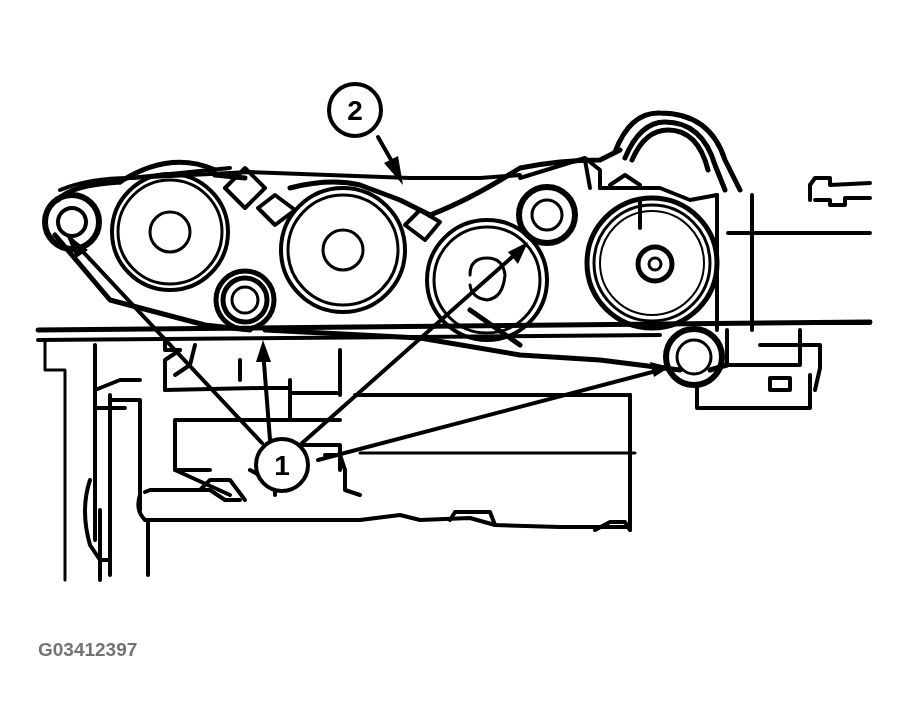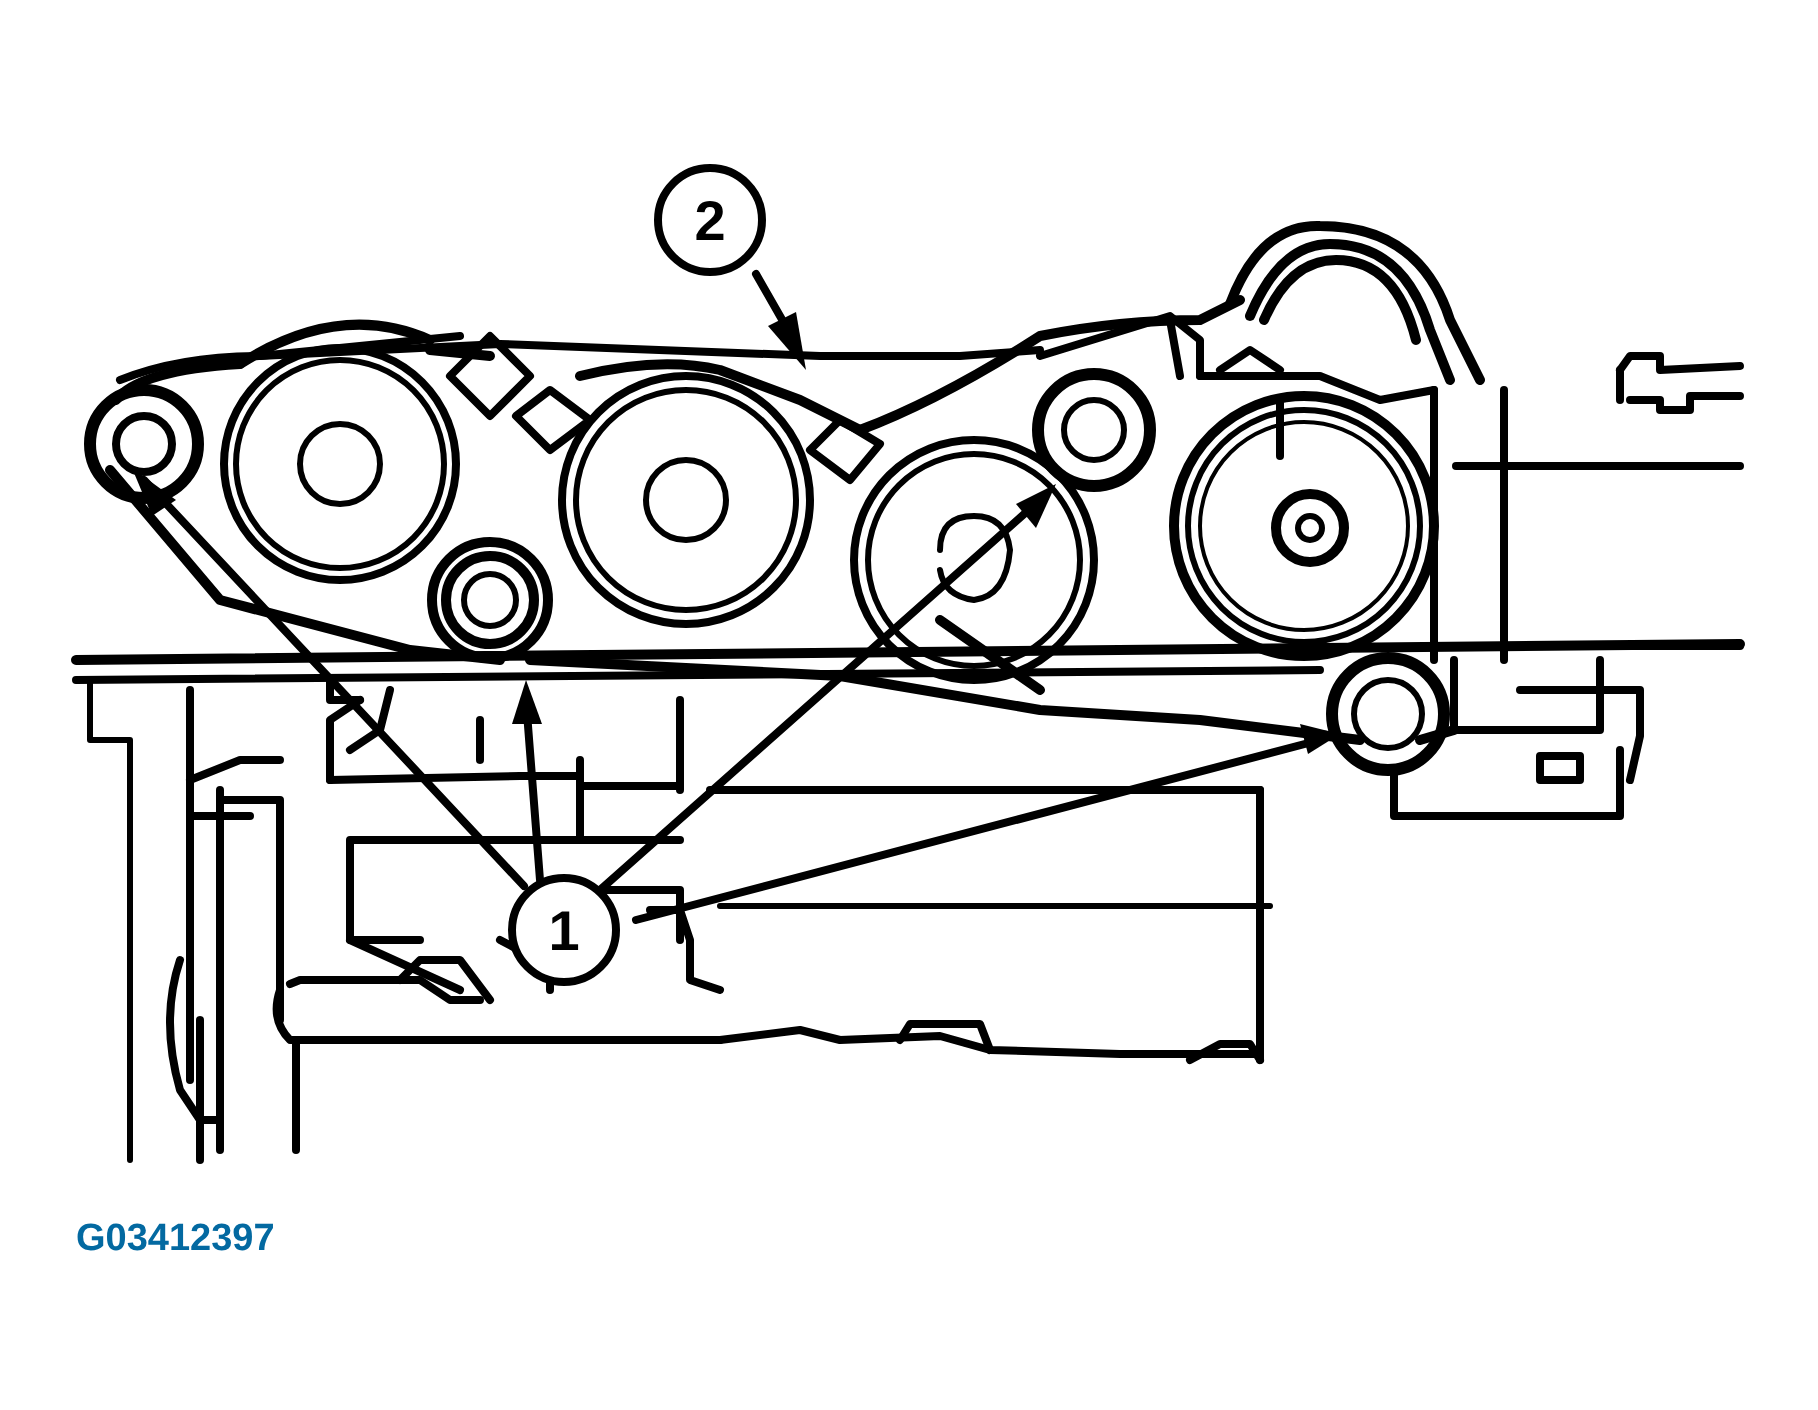--- a/index.html
+++ b/index.html
@@ -1,18 +1,18 @@
 <!DOCTYPE html>
 <html><head>
 <meta charset="utf-8">
 <style>
   html, body { margin: 0; padding: 0; background: #ffffff; }
   body { width: 909px; height: 705px; position: relative; overflow: hidden; font-family: "Liberation Sans", sans-serif; }
   #diagram { position: absolute; left: 0; top: 0; width: 909px; height: 705px; }
-  .figcode { position: absolute; left: 38px; top: 609px; font-size: 19px; font-weight: bold; color: #0369a1; letter-spacing: 0px; font-family: "Liberation Sans", sans-serif; }
+  .figcode { position: absolute; left: 38px; top: 639px; font-size: 19px; font-weight: bold; color: #737373; letter-spacing: 0px; font-family: "Liberation Sans", sans-serif; }
   .callout-label { font-family: "Liberation Sans", sans-serif; font-weight: bold; font-size: 28px; fill: #000; }
 </style>
 </head>
 <body>
 
 <svg id="diagram" viewBox="0 0 909 705" xmlns="http://www.w3.org/2000/svg">
   <g fill="none" stroke="#000" stroke-width="4" stroke-linejoin="round" stroke-linecap="round">
 
     <g>
 

